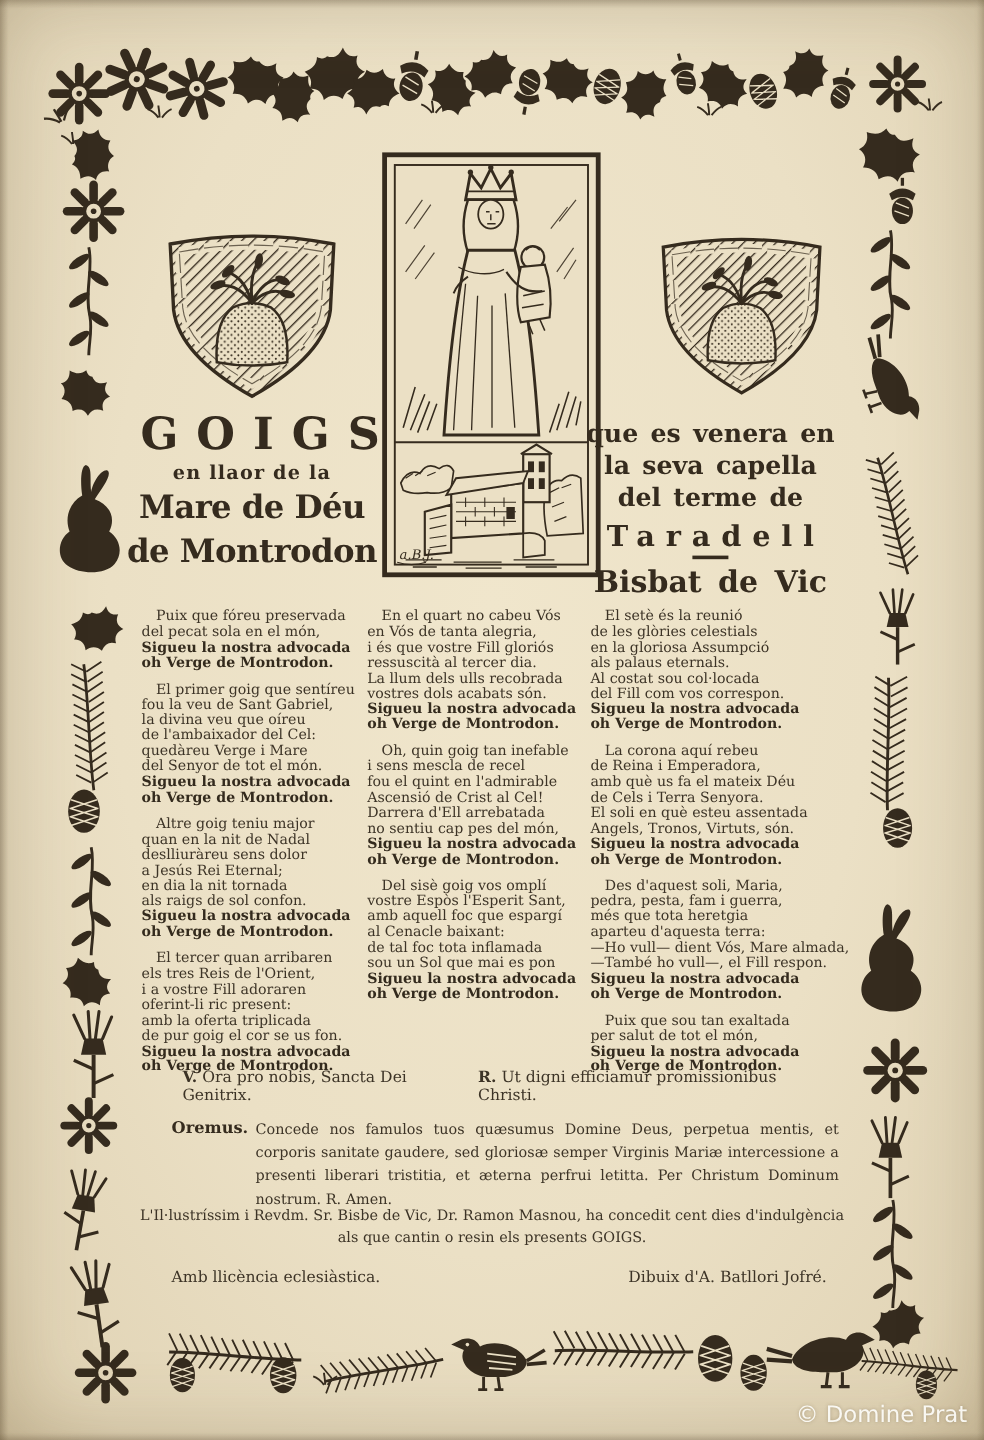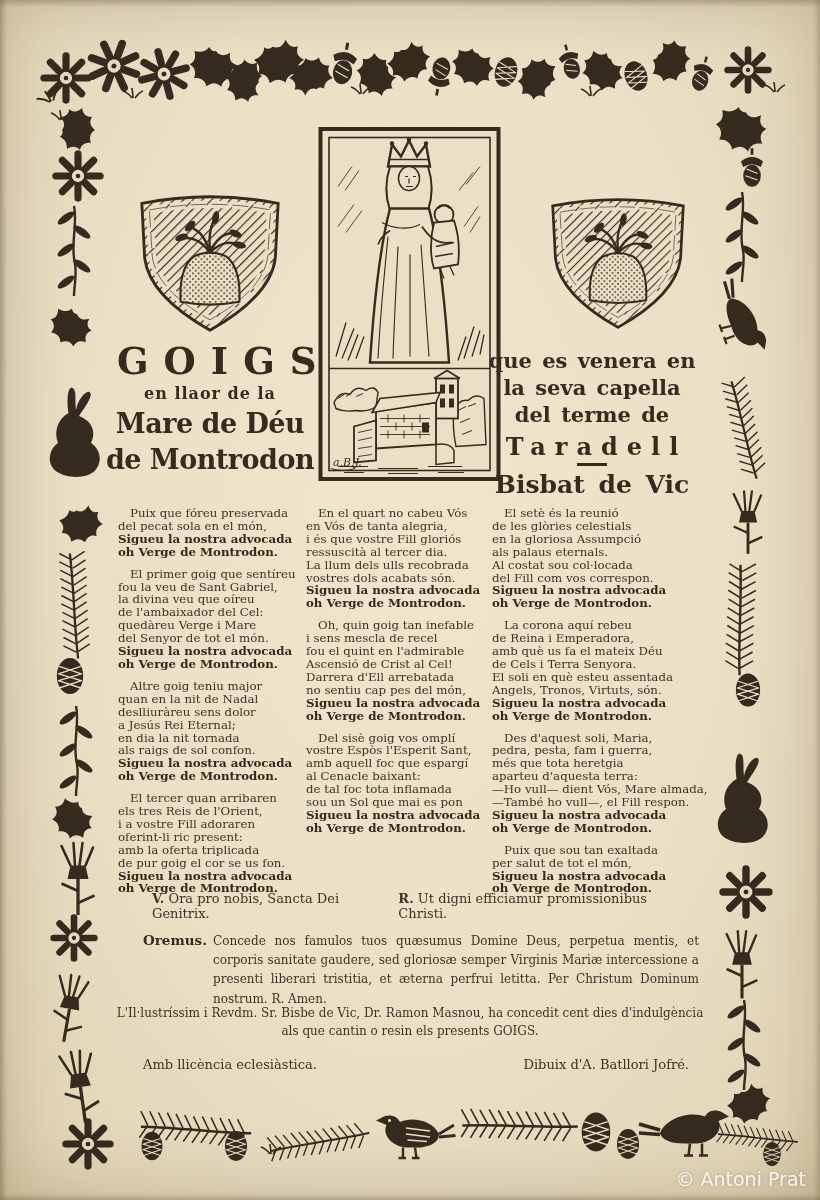--- a/index.html
+++ b/index.html
@@ -452,16 +452,16 @@
 <div class="abs layer indulgence">
   <div>L'Il·lustríssim i Revdm. Sr. Bisbe de Vic, Dr. Ramon Masnou, ha concedit cent dies d'indulgència</div>
   <div>als que cantin o resin els presents GOIGS.</div>
 </div>
 
 <div class="abs layer imprint">
   <div>Amb llicència eclesiàstica.</div>
   <div>Dibuix d'A. Batllori Jofré.</div>
 </div>
 
-<div class="abs watermark">© Antoni Prat</div>
+<div class="abs watermark">© Domine Prat</div>
 
 <div class="vignette"></div>
 <div class="edge"></div>
 
 </body></html>

